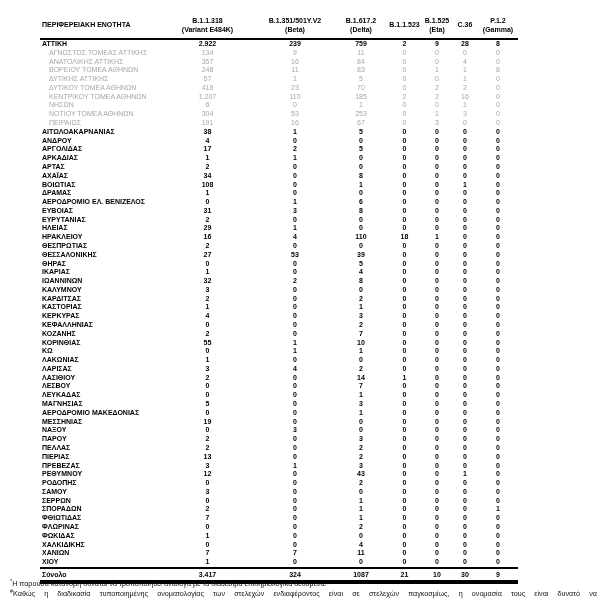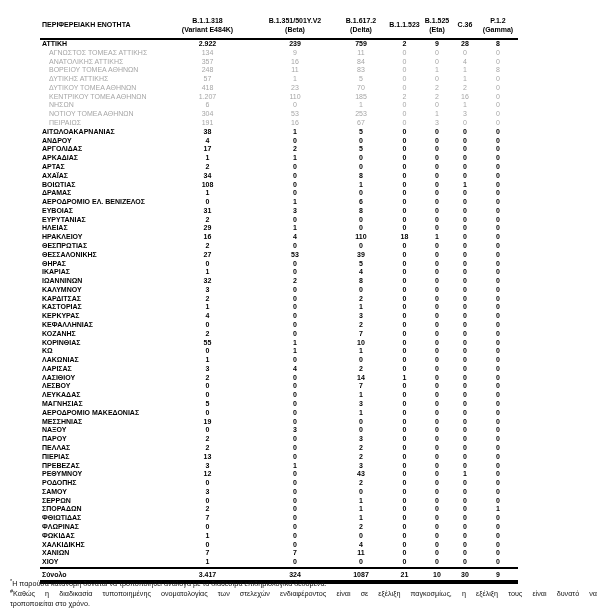--- a/index.html
+++ b/index.html
@@ -698,17 +698,16 @@
           <td class="num-cell">21</td>
           <td class="num-cell">10</td>
           <td class="num-cell">30</td>
           <td class="num-cell">9</td>
         </tr>
       </tbody>
   </table>
 
   <div class="footnotes">
     <div><span class="fn-marker">*</span><span>Η παρούσα κατανομή δύναται να τροποποιηθεί ανάλογα με τα διαθέσιμα επιδημιολογικά δεδομένα.</span></div>
-    <div class="fn-justify"><span class="fn-marker">#</span><span>Καθώς η διαδικασία τυποποιημένης ονοματολογίας των στελεχών ενδιαφέροντος είναι σε εξέλιξη παγκοσμίως, η εξέλιξη τους είναι δυνατό να</span></div>
-    <div>τροποποιείται στο χρόνο.</div>
+    <div class="fn-justify"><span class="fn-marker">#</span><span>Καθώς η διαδικασία τυποποιημένης ονοματολογίας των στελεχών ενδιαφέροντος είναι σε στελεχών παγκοσμίως, η ονομασία τους είναι δυνατό να</span></div>
   </div>
 
 </div>
 
 </body></html>

